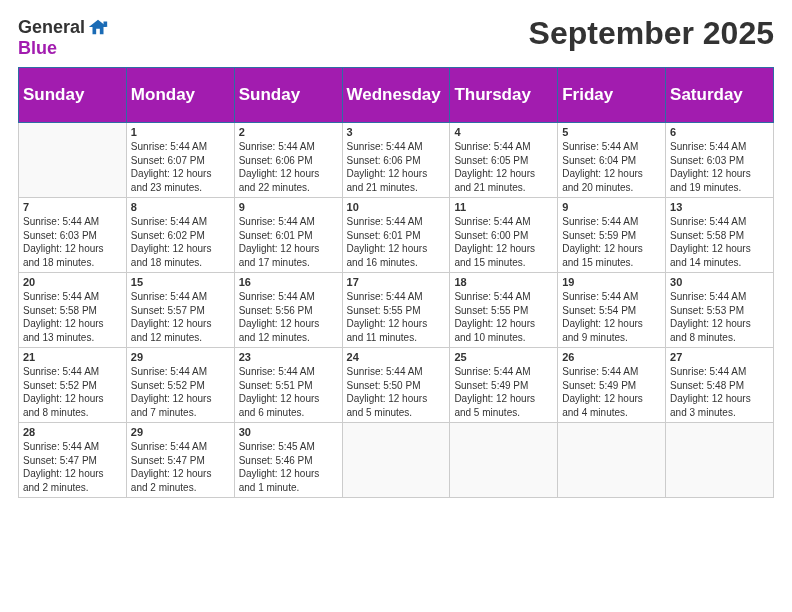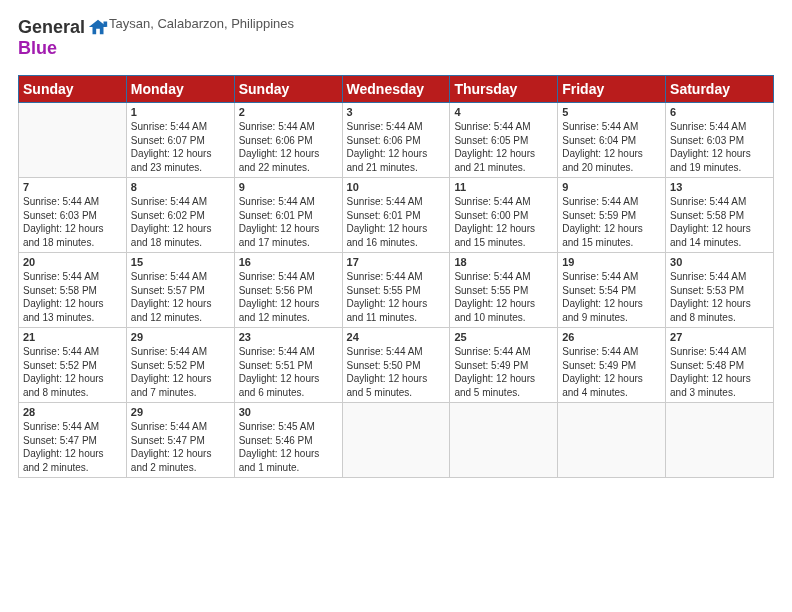--- a/index.html
+++ b/index.html
@@ -11,23 +11,23 @@
       overflow: hidden;
     }
     .page {
       width: 792px;
       height: 612px;
       padding: 16px 18px;
       background: #fff;
     }
     .header {
       display: flex;
-      justify-content: flex-start;
+      justify-content: space-between;
       align-items: flex-start;
-      margin-bottom: 16px;
+      margin-bottom: 8px;
     }
     .logo {
       display: flex;
       align-items: center;
     }
     .logo-general { color: #333; }
     .logo-blue { color: #1a6bb5; }
     .logo-icon {
       width: 22px;
       height: 22px;
@@ -45,25 +45,25 @@
     .location {
       font-size: 13px;
       color: #555;
     }
     .calendar {
       width: 100%;
       border-collapse: collapse;
       font-size: 9.5px;
     }
     .calendar th {
-      background: #b91c1c;
+      background: #a21caf;
       color: #fff;
-      padding: 5px 4px;
+      padding: 17px 4px;
       text-align: left;
-      font-size: 14px;
+      font-size: 17px;
       font-weight: bold;
       border: 1px solid #2e6da4;
     }
     .calendar td {
       border: 1px solid #ccc;
       vertical-align: top;
       padding: 3px 4px;
       width: calc(100% / 7);
       min-height: 70px;
       height: 74px;
@@ -100,21 +100,21 @@
             <path d="M12 2 L22 10 L18 10 L18 18 L14 18 L14 12 L10 12 L10 18 L6 18 L6 10 L2 10 Z" fill="#1a6bb5"></path>
             <path d="M18 4 L22 4 L22 10 L18 8 Z" fill="#1a6bb5"></path>
           </svg>
         </div>
         <div>
           <span class="logo-blue" style="font-size:18px;font-weight:bold;color:#a21caf;">Blue</span>
         </div>
       </div>
     </div>
     <div class="title-block">
-      <div class="location">Taysan, Calabarzon, Philippines</div>
+      <div class="month-title">September 2025</div>
     </div>
   </div>
 
   <table class="calendar">
     <thead>
       <tr>
       <th>Sunday</th>
           <th>Monday</th>
           <th>Sunday</th>
           <th>Wednesday</th>

